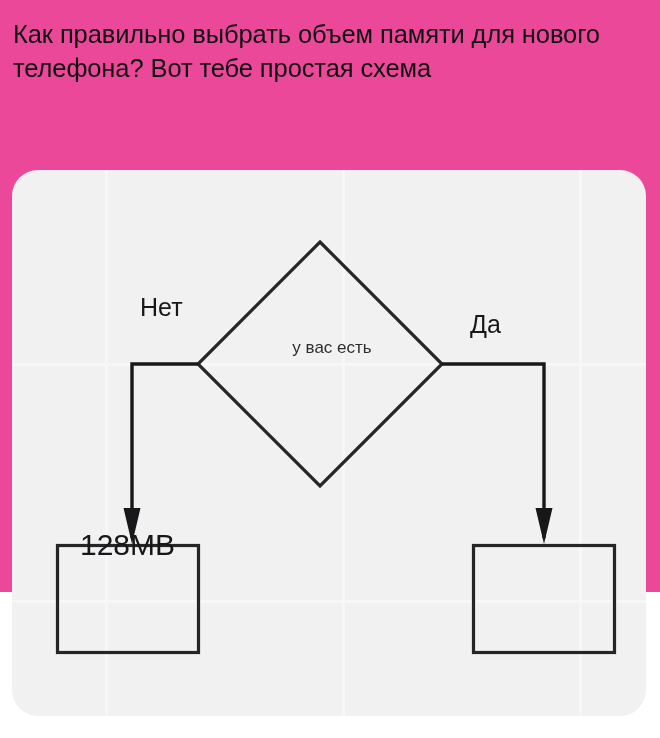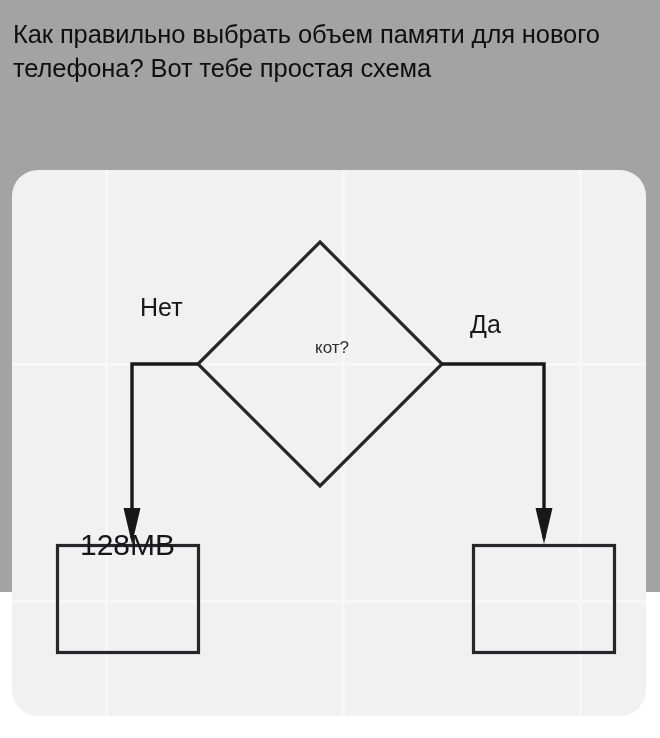--- a/index.html
+++ b/index.html
@@ -12,21 +12,21 @@
     height: 738px;
     overflow: hidden;
     font-family: "Liberation Sans", "DejaVu Sans", sans-serif;
     -webkit-font-smoothing: antialiased;
   }
 
   #app {
     position: relative;
     width: 660px;
     height: 592px;
-    background: #a3a3a3;
+    background: #ec4899;
   }
 
   
   .caption {
     position: absolute;
     left: 13px;
     top: 17px;
     width: 636px;
     color: #0f0f10;
     font-size: 25.5px;
@@ -119,21 +119,21 @@
       <polygon points="120,374 111.5,338 128.5,338" fill="#18181a"></polygon>
 
       <path d="M 430,194 L 532,194 L 532,368" fill="none" stroke="#18181a" stroke-width="3.4" stroke-linecap="butt" stroke-linejoin="miter"></path>
       <polygon points="532,374 523.5,338 540.5,338" fill="#18181a"></polygon>
 
       <rect x="45.5" y="375.5" width="141" height="107" fill="none" stroke="#262628" stroke-width="3.2"></rect>
       <rect x="461.5" y="375.5" width="141" height="107" fill="none" stroke="#262628" stroke-width="3.2"></rect>
     </svg>
 
     <div class="decision-text">
-      <div>кот?</div>
+      <div>у вас есть</div>
     </div>
 
     <div class="edge-label edge-label-no">Нет</div>
     <div class="edge-label edge-label-yes">Да</div>
 
     <div class="box-label box-label-left">128MB</div>
   </div>
 </div>
 
 </body></html>

